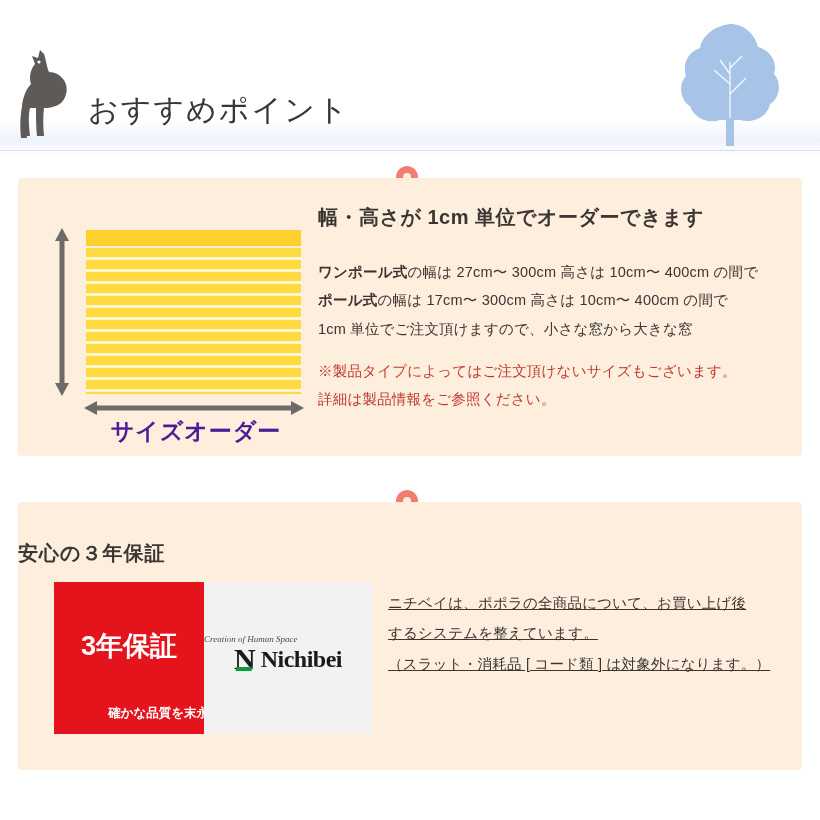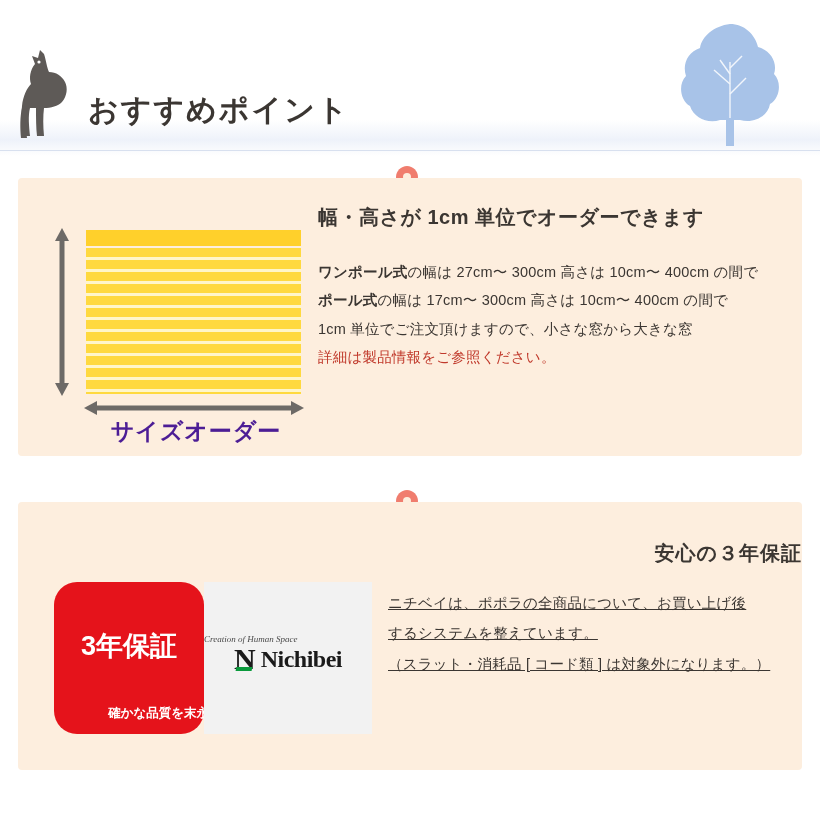--- a/index.html
+++ b/index.html
@@ -49,21 +49,21 @@
     right: 30px;
     top: 22px;
     width: 120px;
     height: 125px;
   }
   .header-title {
     position: absolute;
     left: 88px;
     top: 90px;
     font-size: 30px;
-    font-weight: bold;
+    font-weight: normal;
     color: #3b3632;
     letter-spacing: 2px;
   }
 
   
   .panel {
     position: absolute;
     background: #fdeede;
     border-radius: 4px;
   }
@@ -171,40 +171,39 @@
     line-height: 1.95;
     letter-spacing: 0.2px;
   }
 
   
   .p2-head {
     position: absolute;
     left: 0;
     top: 38px;
     width: 784px;
-    text-align: right;
+    text-align: left;
     font-size: 20px;
     font-weight: bold;
     color: #3b3632;
     letter-spacing: 1px;
   }
   .badge {
     position: absolute;
     left: 36px;
     top: 80px;
     width: 318px;
     height: 152px;
     display: flex;
   }
   .badge-left {
     width: 150px;
     height: 152px;
     background: #e5131b;
     position: relative;
-    border-radius: 23px;
   }
   .badge-left-main {
     position: absolute;
     left: 0;
     top: 46px;
     width: 150px;
     text-align: center;
     color: #ffffff;
     font-size: 27px;
     font-weight: bold;
@@ -355,20 +354,21 @@
     </div>
 
     <div class="size-label">サイズオーダー</div>
   </div>
 
   <div class="p1-text">
     <div class="p1-head">幅・高さが 1cm 単位でオーダーできます</div>
     <div class="p1-line"><b>ワンポール式</b>の幅は  27cm〜 300cm 高さは 10cm〜 400cm の間で</div>
     <div class="p1-line"><b>ポール式</b>の幅は 17cm〜 300cm 高さは 10cm〜 400cm の間で</div>
     <div class="p1-line">1cm 単位でご注文頂けますので、小さな窓から大きな窓</div>
+    <div class="p1-note">※製品タイプによってはご注文頂けないサイズもございます。</div>
     <div class="p1-note" style="margin-top:0">詳細は製品情報をご参照ください。</div>
   </div>
 </div>
 
 <div class="pin pin-2">
   <svg viewBox="0 0 22 30" width="22" height="30">
     <path d="M11 0 C5 0 0 5 0 11 C0 18 11 30 11 30 C11 30 22 18 22 11 C22 5 17 0 11 0 Z" fill="#f07d6e"></path>
     <circle cx="11" cy="11" r="4" fill="#fdeede"></circle>
   </svg>
 </div>

